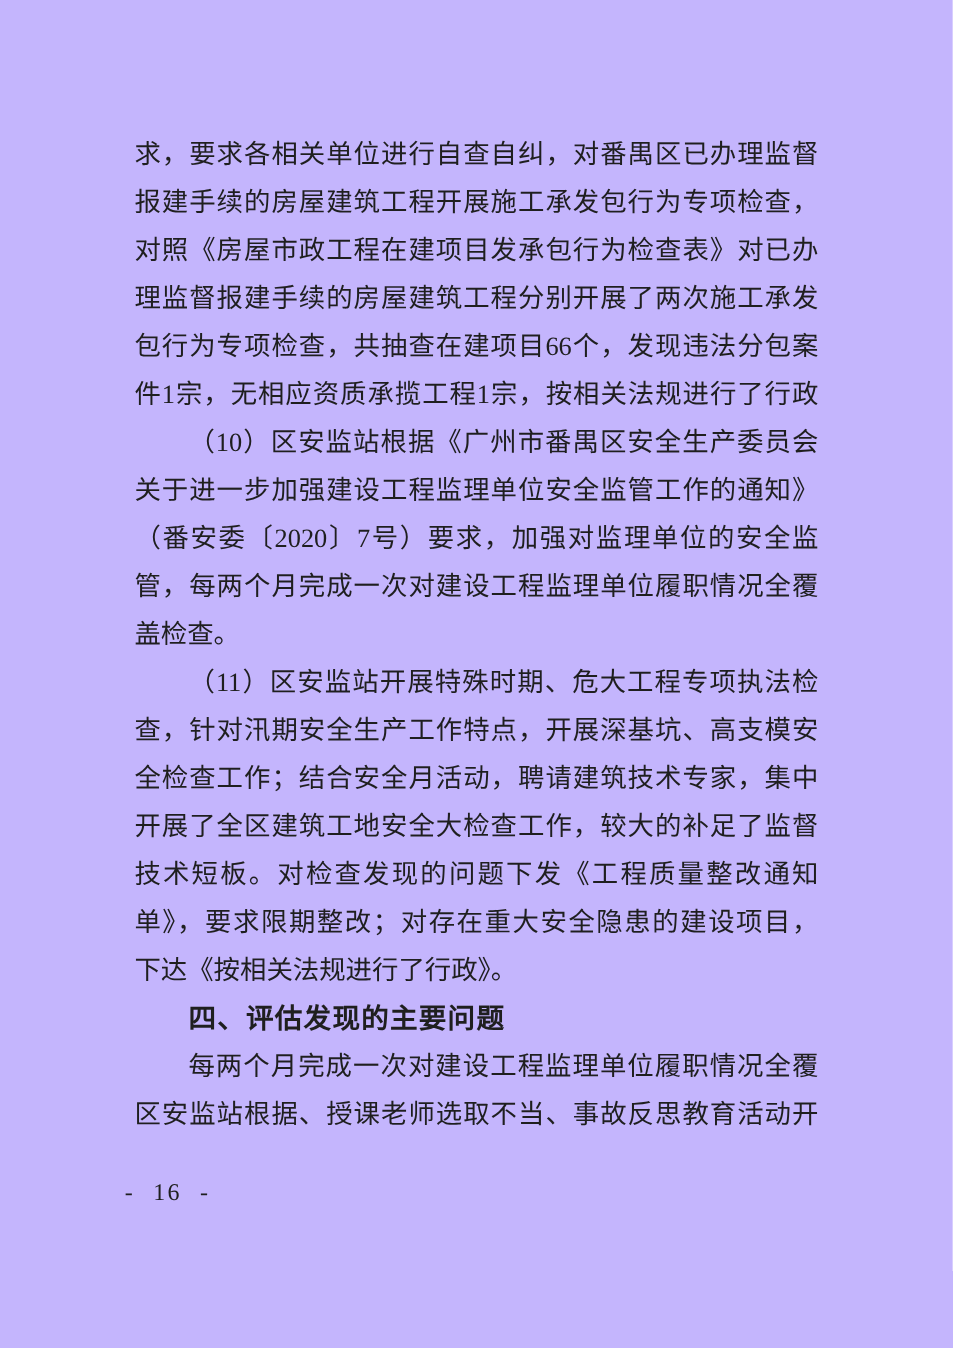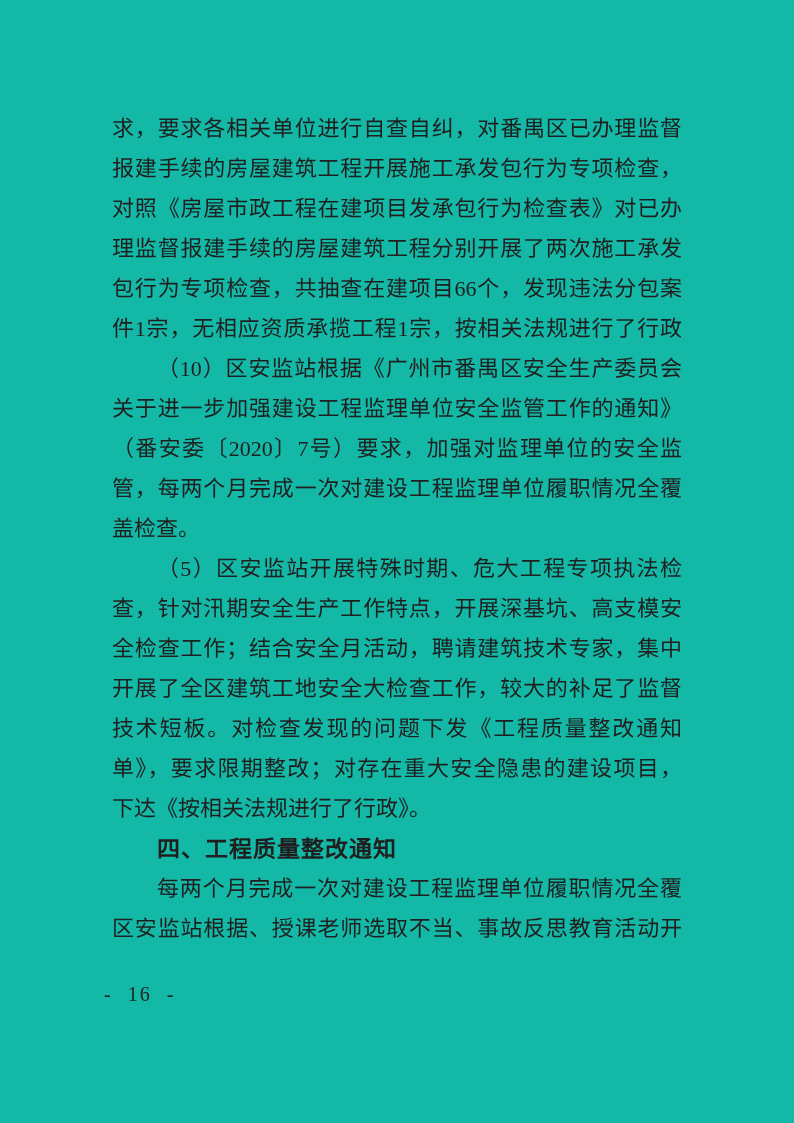--- a/index.html
+++ b/index.html
@@ -4,21 +4,21 @@
 <style>
   html, body {
     margin: 0;
     padding: 0;
     background: #ffffff;
   }
   .page {
     position: relative;
     width: 794px;
     height: 1123px;
-    background: #14b8a6;
+    background: #c4b5fd;
     overflow: hidden;
     font-family: "Liberation Serif", serif;
     color: #1f1f1f;
   }
   .text-block {
     position: absolute;
     left: 112px;
     top: 109px;
     width: 570px;
   }
@@ -69,27 +69,27 @@
     <div class="line justify">报建手续的房屋建筑工程开展施工承发包行为专项检查，</div>
     <div class="line justify">对照《房屋市政工程在建项目发承包行为检查表》对已办</div>
     <div class="line justify">理监督报建手续的房屋建筑工程分别开展了两次施工承发</div>
     <div class="line justify">包行为专项检查，共抽查在建项目66个，发现违法分包案</div>
     <div class="line justify">件1宗，无相应资质承揽工程1宗，按相关法规进行了行政</div>
     <div class="line indent justify">（10）区安监站根据《广州市番禺区安全生产委员会</div>
     <div class="line justify">关于进一步加强建设工程监理单位安全监管工作的通知》</div>
     <div class="line justify">（番安委〔2020〕7号）要求，加强对监理单位的安全监</div>
     <div class="line justify">管，每两个月完成一次对建设工程监理单位履职情况全覆</div>
     <div class="line">盖检查。</div>
-    <div class="line indent justify">（5）区安监站开展特殊时期、危大工程专项执法检</div>
+    <div class="line indent justify">（11）区安监站开展特殊时期、危大工程专项执法检</div>
     <div class="line justify">查，针对汛期安全生产工作特点，开展深基坑、高支模安</div>
     <div class="line justify">全检查工作；结合安全月活动，聘请建筑技术专家，集中</div>
     <div class="line justify">开展了全区建筑工地安全大检查工作，较大的补足了监督</div>
     <div class="line justify">技术短板。对检查发现的问题下发《工程质量整改通知</div>
     <div class="line justify">单》，要求限期整改；对存在重大安全隐患的建设项目，</div>
     <div class="line">下达《按相关法规进行了行政》。</div>
-    <div class="line indent heading">四、工程质量整改通知</div>
+    <div class="line indent heading">四、评估发现的主要问题</div>
     <div class="line indent justify">每两个月完成一次对建设工程监理单位履职情况全覆</div>
     <div class="line justify">区安监站根据、授课老师选取不当、事故反思教育活动开</div>
   </div>
 
   <div class="page-number">- 16 -</div>
 
 </div>
 
 </body></html>

